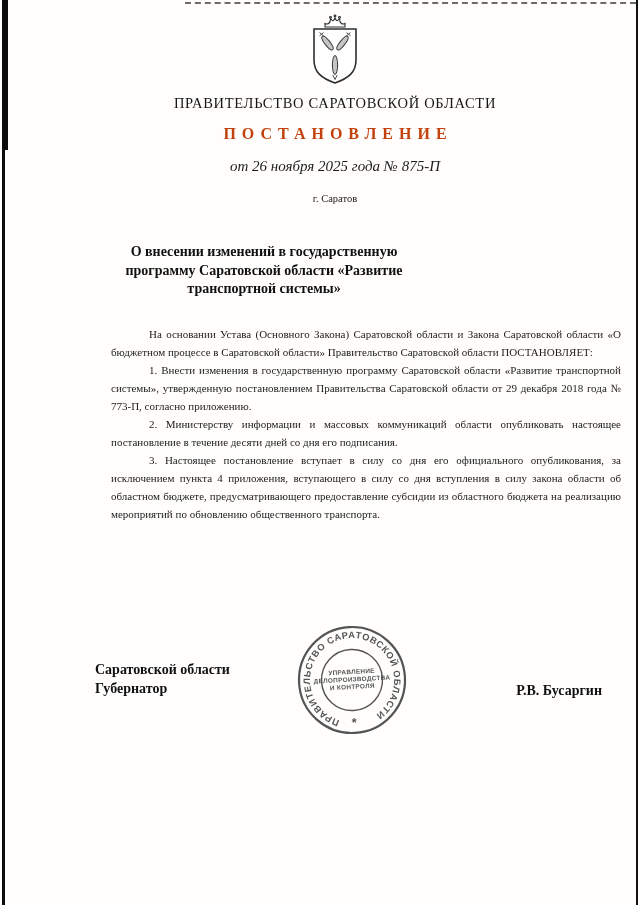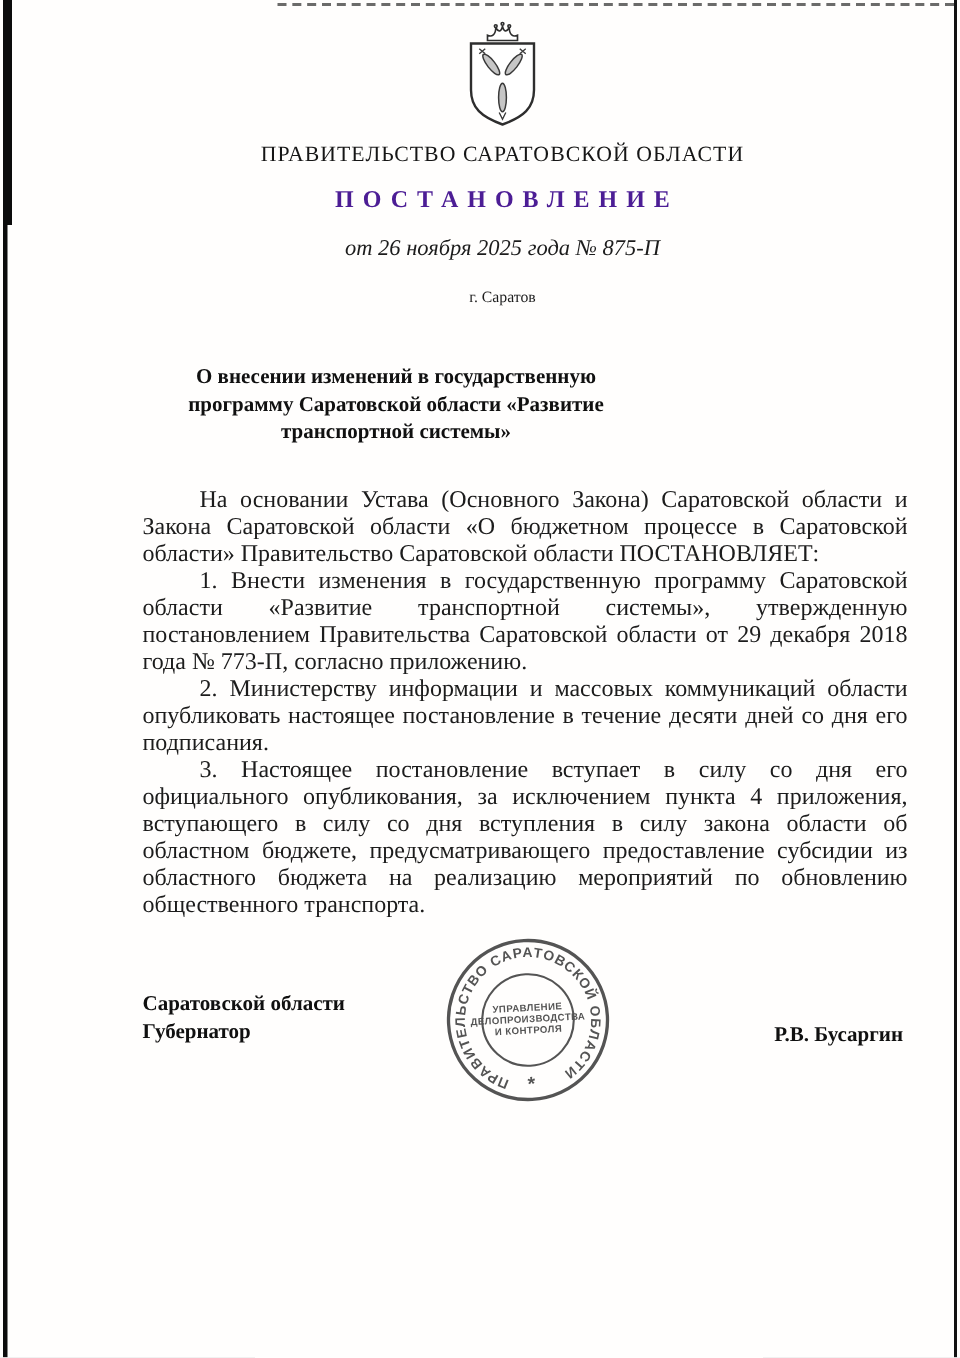--- a/index.html
+++ b/index.html
@@ -15,32 +15,32 @@
   
   .edge-top{position:absolute;top:2px;left:185px;right:4px;height:0;border-top:2px dashed #3a3a3a;opacity:.75;}
   .edge-left{position:absolute;left:2px;top:0;bottom:0;width:3px;background:#0c0c0c;}
   .edge-left-thick{position:absolute;left:2px;top:0;height:150px;width:6px;background:#0c0c0c;}
   .edge-right{position:absolute;right:2px;top:0;bottom:0;width:2px;background:#111;}
 
   
   .doc-header{position:absolute;top:12px;left:30px;width:610px;text-align:center;}
   .emblem{display:block;margin:0 auto;}
   .authority{margin-top:8px;font-size:14.5px;line-height:15px;letter-spacing:.7px;color:#161616;}
-  .doc-type{margin-top:14px;font-size:16px;line-height:17px;font-weight:bold;letter-spacing:6px;padding-left:6px;color:#4c1d95;}
+  .doc-type{margin-top:14px;font-size:16px;line-height:17px;font-weight:bold;letter-spacing:6px;padding-left:6px;color:#c2410c;}
   .doc-date{margin-top:16px;font-size:15px;line-height:16px;font-style:italic;}
   .doc-city{margin-top:19px;font-size:10.5px;line-height:11px;}
 
   
   .doc-title{
     position:absolute;top:243px;left:95px;width:338px;
     font-weight:bold;font-size:14px;line-height:18.5px;color:#101010;text-align:center;
   }
 
   
-  .doc-body{position:absolute;top:325px;left:95px;width:510px;font-size:16px;line-height:18px;text-align:justify;}
+  .doc-body{position:absolute;top:325px;left:111px;width:510px;font-size:11px;line-height:18px;text-align:justify;}
   .doc-body p{margin:0;text-indent:38px;}
 
   
   .sig-position{position:absolute;top:660px;left:95px;font-weight:bold;font-size:14px;line-height:19px;color:#101010;}
   .sig-name{position:absolute;top:683px;right:38px;font-weight:bold;font-size:14px;line-height:16px;color:#101010;}
 
   
   .stamp{position:absolute;left:296px;top:624px;opacity:.88;}
   .stamp text{font-family:"Liberation Sans","DejaVu Sans",sans-serif;fill:#3d3d3d;}
   .stamp .ring{font-size:9.2px;letter-spacing:.7px;font-weight:600;}

